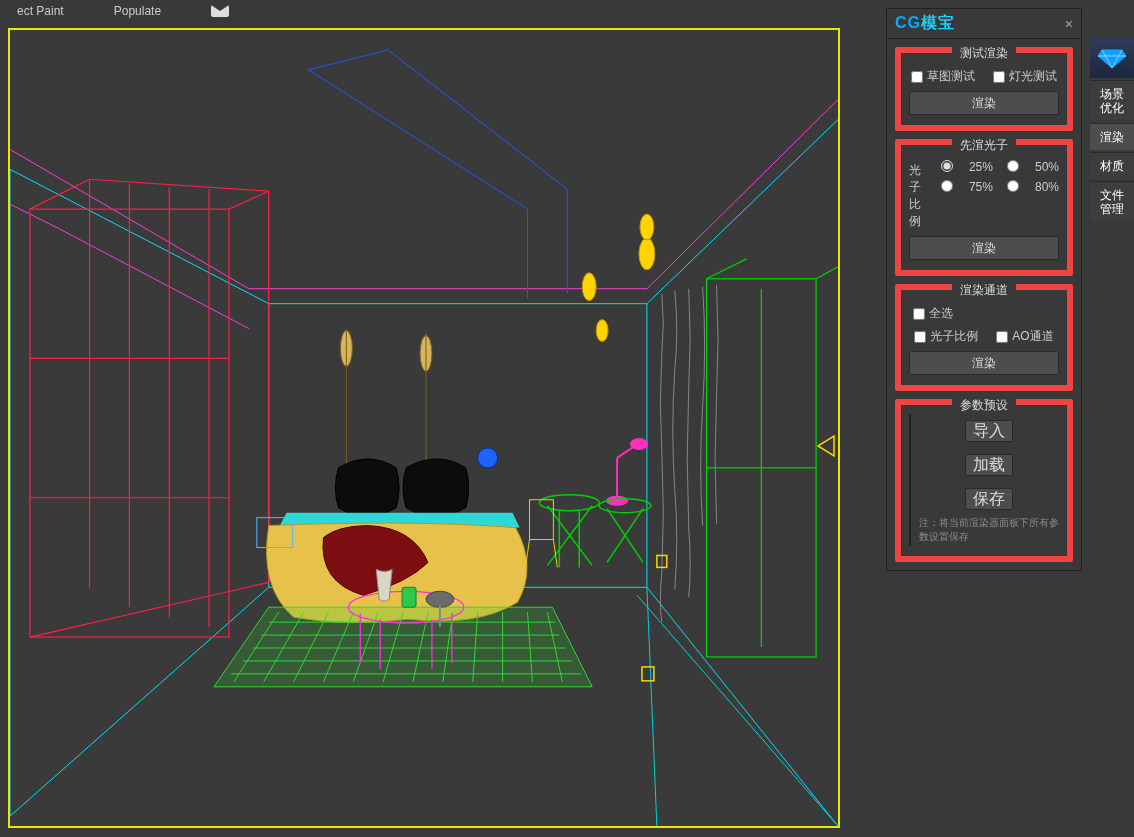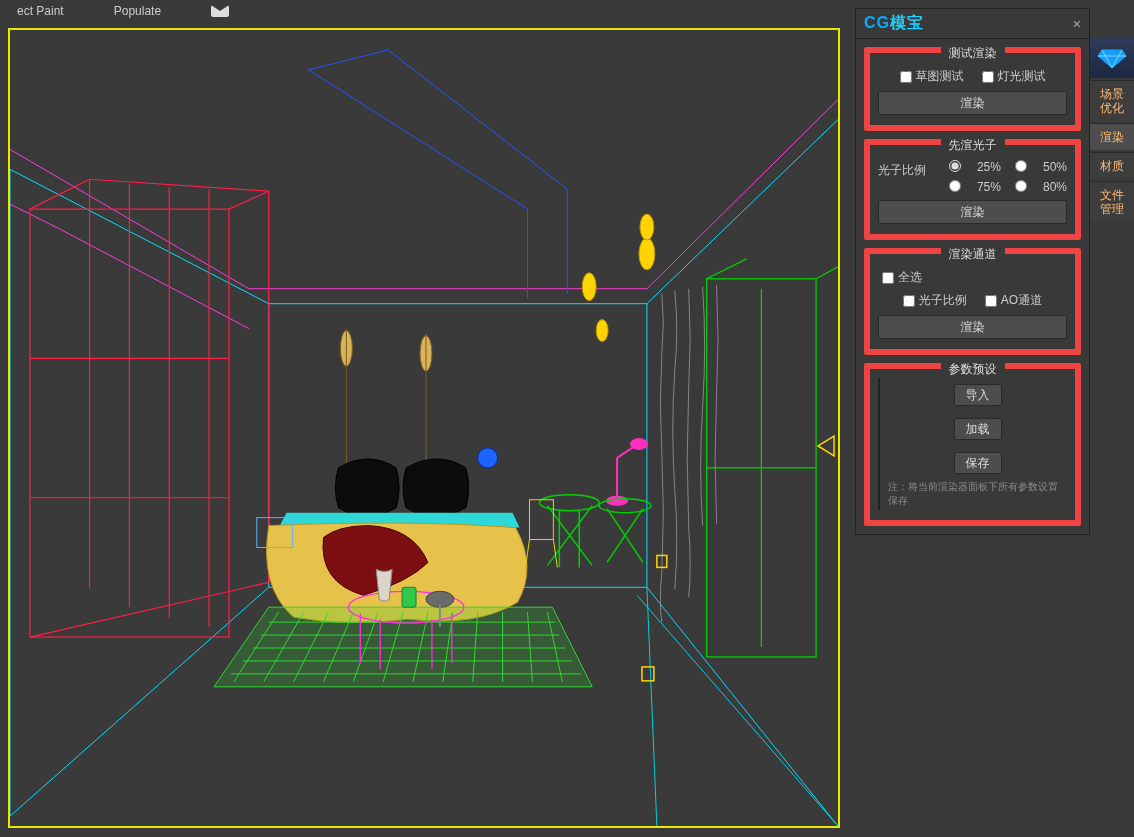--- a/index.html
+++ b/index.html
@@ -2,47 +2,47 @@
 <html><head>
 <meta charset="utf-8">
 <style>
 * { margin:0; padding:0; box-sizing:border-box; font-family:"Microsoft YaHei",Arial,sans-serif; }
 body { background:#393939; width:1134px; height:837px; overflow:hidden; color:#ccc; font-size:12px; }
 .topbar { height:22px; background:#393939; display:flex; align-items:center; padding-left:17px; gap:50px; color:#ccc; font-size:12px; }
 .topbar .menu-item { cursor:pointer; }
 .mail-icon { width:18px; height:12px; background:#ddd; position:relative; border-radius:2px; }
 .mail-icon::after{content:"";position:absolute;top:0;left:0;width:0;height:0;border-left:9px solid transparent;border-right:9px solid transparent;border-top:6px solid #393939;}
 .viewport { position:absolute; left:8px; top:28px; width:832px; height:800px; border:2px solid #e8e800; background:#3a3a3a; }
-.panel { position:absolute; right:44px; top:8px; width:235px; background:#393939; border:1px solid #222; }
+.panel { position:absolute; right:52px; top:8px; width:196px; background:#393939; border:1px solid #222; }
 .panel-head { height:30px; background:#393939; display:flex; align-items:center; justify-content:space-between; padding:0 8px; border-bottom:1px solid #222; }
 .brand { font-family:Arial; font-weight:bold; font-size:16px; letter-spacing:1px; }
 .brand .cg { color:#0aa8ff; }
 .brand .mb { color:#1ad1ff; }
 .close-x { color:#aaa; cursor:pointer; font-size:14px; }
 .group { margin:8px; border:6px solid #ef4444; border-radius:2px; padding:8px 8px 10px 8px; }
 .group-title { text-align:center; background:#393939; margin-top:-16px; width:fit-content; margin-left:auto; margin-right:auto; padding:0 8px; color:#ddd; }
 .row { display:flex; align-items:center; justify-content:center; gap:18px; margin-top:6px; }
 .row-left { justify-content:flex-start; padding-left:4px; }
 .chk { display:flex; align-items:center; gap:4px; }
 .chk input[type=checkbox]{ width:12px; height:12px; accent-color:#888; }
 .btn { background:#4d4d4d; border:1px solid #2a2a2a; color:#ddd; min-width:68px; height:24px; text-align:center; line-height:22px; cursor:pointer; border-radius:2px; margin:6px auto 0 auto; }
-.btn-sm { min-width:48px; height:22px; line-height:20px; font-size:12px; }
+.btn-sm { min-width:48px; height:22px; line-height:20px; font-size:16px; }
 .radio-grid { display:grid; grid-template-columns:auto auto; gap:6px 14px; margin-left:8px; }
 .radio-row { display:flex; align-items:flex-start; gap:10px; margin-top:6px; }
 .radio-label { width:56px; padding-top:2px; }
 .rad { display:flex; align-items:flex-start; gap:16px; }
 .rad input[type=radio]{ width:12px; height:12px; accent-color:#ddd; }
 .preset { display:flex; gap:8px; }
 .preset-list { flex:1; height:132px; background:#2f2f2f; border:1px solid #222; }
 .preset-btns { display:flex; flex-direction:column; gap:6px; }
 .note { font-size:10px; color:#8a8a8a; line-height:14px; }
 .preset-foot { display:flex; gap:6px; margin-top:6px; }
 .sidebar { position:absolute; right:0; top:38px; width:44px; display:flex; flex-direction:column; gap:2px; }
 .side-icon { width:44px; height:40px; background:linear-gradient(#2f3d5a,#1c2740); display:flex; align-items:center; justify-content:center; }
-.side-tab { width:44px; background:#3d3d3d; color:#fdba74; font-size:12px; text-align:center; padding:6px 0; line-height:14px; border-top:1px solid #2a2a2a; cursor:pointer; }
+.side-tab { width:44px; background:#3d3d3d; color:#ffffff; font-size:12px; text-align:center; padding:6px 0; line-height:14px; border-top:1px solid #2a2a2a; cursor:pointer; }
 .side-tab.sel { background:#4d4d4d; }
 
 .wf { position:absolute; inset:0; }
 </style>
 </head>
 <body>
 
 <div class="topbar">
   <span class="menu-item">ect Paint</span>
   <span class="menu-item">Populate</span>

